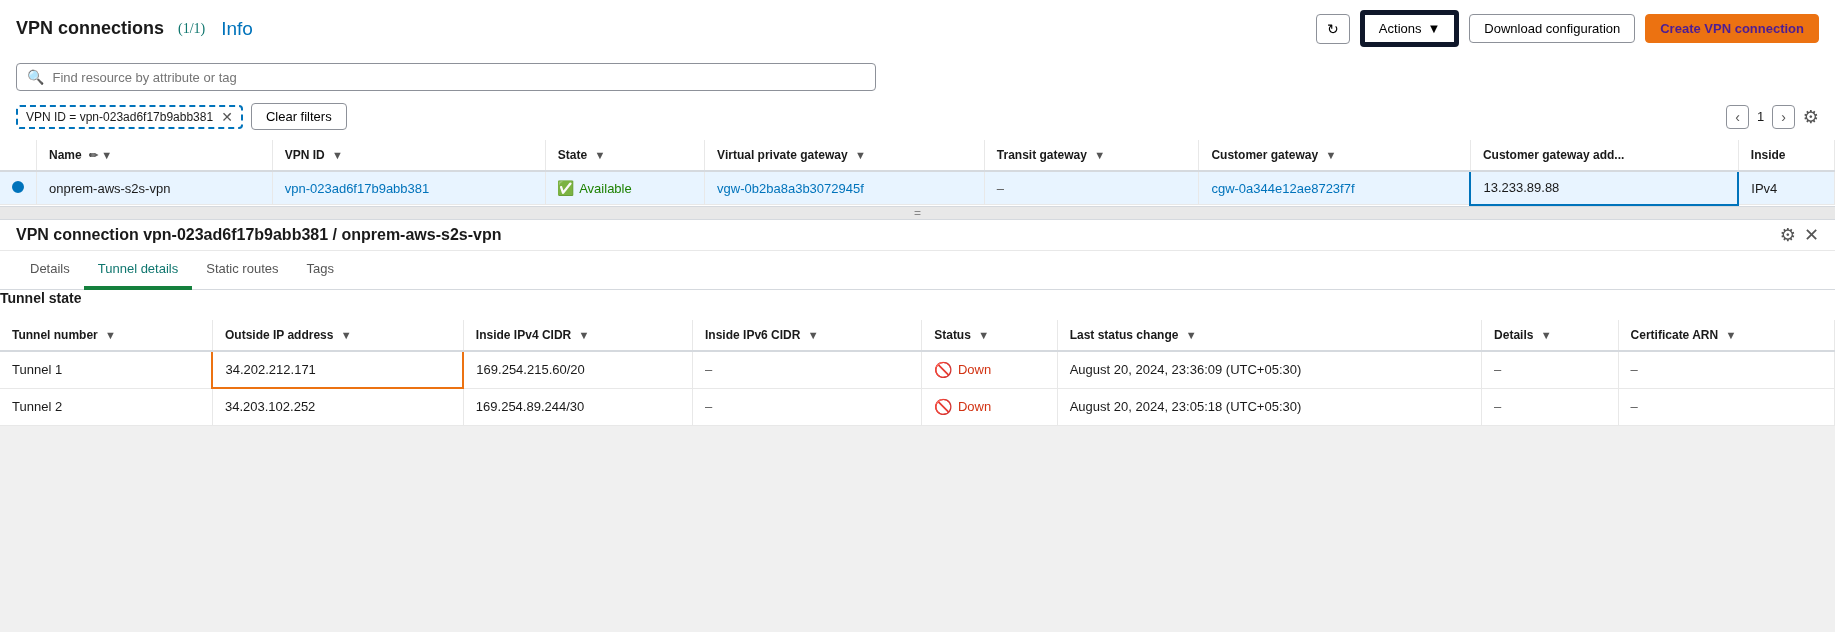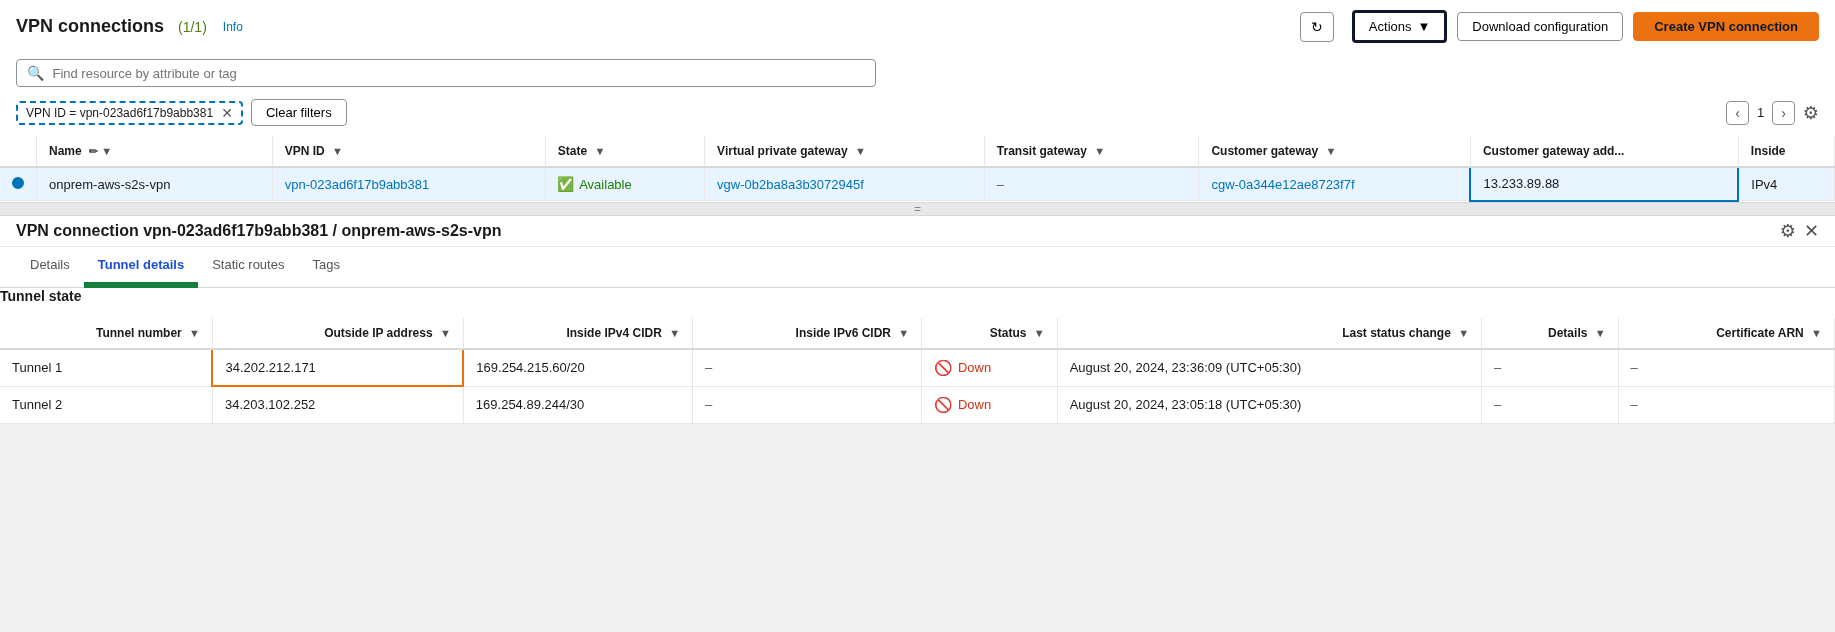--- a/index.html
+++ b/index.html
@@ -2,27 +2,27 @@
 <html><head>
   <meta charset="utf-8">
   <style>
     * { box-sizing: border-box; margin: 0; padding: 0; }
     body { font-family: -apple-system, BlinkMacSystemFont, 'Segoe UI', Arial, sans-serif; font-size: 13px; background: #f0f0f0; color: #1a1a1a; }
 
     
     .top-panel { background: #fff; padding: 0; border-bottom: 1px solid #d5d9de; }
     .top-header { display: flex; align-items: center; padding: 10px 16px; gap: 10px; justify-content: space-between; }
     .page-title { font-size: 18px; font-weight: 700; }
-    .page-count { font-size: 14px; font-weight: 400; color: #4d7c0f; margin-left: 4px; }
-    .info-link { color: #0073bb; font-size: 12px; text-decoration: none; margin-left: 6px; }
+    .page-count { font-size: 14px; font-weight: 400; color: #0f766e; margin-left: 4px; font-family: Liberation Serif, serif; }
+    .info-link { color: #0073bb; font-size: 19px; text-decoration: none; margin-left: 6px; }
     .spacer { flex: 1; }
     .refresh-btn { background: #fff; border: 1px solid #8d9199; border-radius: 4px; padding: 6px 10px; cursor: pointer; font-size: 14px; display: flex; align-items: center; justify-content: center; }
-    .actions-btn { background: #fff; border: 3px solid #0f172a; border-radius: 4px; padding: 6px 14px; cursor: pointer; font-size: 13px; display: flex; align-items: center; gap: 6px; margin-left: 8px; }
+    .actions-btn { background: #fff; border: 5px solid #0f172a; border-radius: 4px; padding: 6px 14px; cursor: pointer; font-size: 13px; display: flex; align-items: center; gap: 6px; }
     .download-btn { background: #fff; border: 1px solid #8d9199; border-radius: 4px; padding: 6px 14px; cursor: pointer; font-size: 13px; }
-    .create-btn { background: #ec7211; border: 1px solid #ec7211; border-radius: 4px; padding: 6px 20px; cursor: pointer; font-size: 13px; color: #0f172a; font-weight: 600; white-space: nowrap; }
+    .create-btn { background: #ec7211; border: 1px solid #ec7211; border-radius: 4px; padding: 6px 14px; cursor: pointer; font-size: 13px; color: #4c1d95; font-weight: 600; white-space: nowrap; }
 
     .search-bar-row { padding: 6px 16px; }
     .search-input-wrap { display: flex; align-items: center; border: 1px solid #8d9199; border-radius: 4px; padding: 5px 10px; gap: 8px; background: #fff; max-width: 860px; }
     .search-input-wrap input { border: none; outline: none; font-size: 13px; width: 100%; color: #555; }
 
     .filter-row { display: flex; align-items: center; padding: 6px 16px 10px; gap: 8px; }
     .filter-tag { display: flex; align-items: center; border: 2px dashed #0073bb; border-radius: 4px; padding: 2px 6px 2px 8px; background: #fff; font-size: 12px; gap: 6px; color: #1a1a1a; }
     .filter-tag .remove-btn { background: none; border: none; cursor: pointer; color: #555; font-size: 14px; padding: 0 2px; display: flex; align-items: center; }
     .clear-filters-btn { background: #fff; border: 1px solid #8d9199; border-radius: 4px; padding: 5px 14px; cursor: pointer; font-size: 13px; }
     .page-nav-btn { background: none; border: 1px solid #8d9199; border-radius: 4px; padding: 3px 8px; cursor: pointer; font-size: 14px; color: #555; }
@@ -49,29 +49,29 @@
     
     .bottom-panel { background: #fff; border-top: 1px solid #d5d9de; }
     .bottom-header { display: flex; align-items: center; padding: 4px 16px; border-bottom: 1px solid #e8e8e8; }
     .bottom-title { font-size: 16px; font-weight: 700; flex: 1; }
     .bottom-actions { display: flex; gap: 8px; }
     .icon-btn { background: none; border: none; cursor: pointer; font-size: 18px; color: #555; }
 
     
     .tabs-row { display: flex; border-bottom: 1px solid #d5d9de; padding: 0 16px; }
     .tab { padding: 10px 14px; cursor: pointer; font-size: 13px; color: #555; border-bottom: 2px solid transparent; margin-bottom: -1px; }
-    .tab.active { color: #1d4ed8; border-bottom: 6px solid #15803d; font-weight: 700; }
+    .tab.active { color: #0f766e; border-bottom: 4px solid #15803d; font-weight: 400; }
 
     
     .bottom-content { padding: 0; }
     .section-title { font-weight: 700; font-size: 14px; margin-bottom: 14px; }
 
     
     .tunnel-table { width: 100%; border-collapse: collapse; }
-    .tunnel-table th { padding: 8px 12px; text-align: right; font-weight: 600; font-size: 12px; color: #1a1a1a; border-bottom: 2px solid #d5d9de; border-right: 1px solid #e8e8e8; white-space: nowrap; }
+    .tunnel-table th { padding: 8px 12px; text-align: left; font-weight: 600; font-size: 12px; color: #1a1a1a; border-bottom: 2px solid #d5d9de; border-right: 1px solid #e8e8e8; white-space: nowrap; }
     .tunnel-table td { padding: 9px 12px; border-bottom: 1px solid #e8e8e8; border-right: 1px solid #e8e8e8; font-size: 13px; }
     .status-down { color: #d13212; display: flex; align-items: center; gap: 5px; }
   </style>
 </head>
 <body>
 
 <div class="top-panel">
 
   <div class="top-header">
     <span class="page-title">VPN connections</span>

